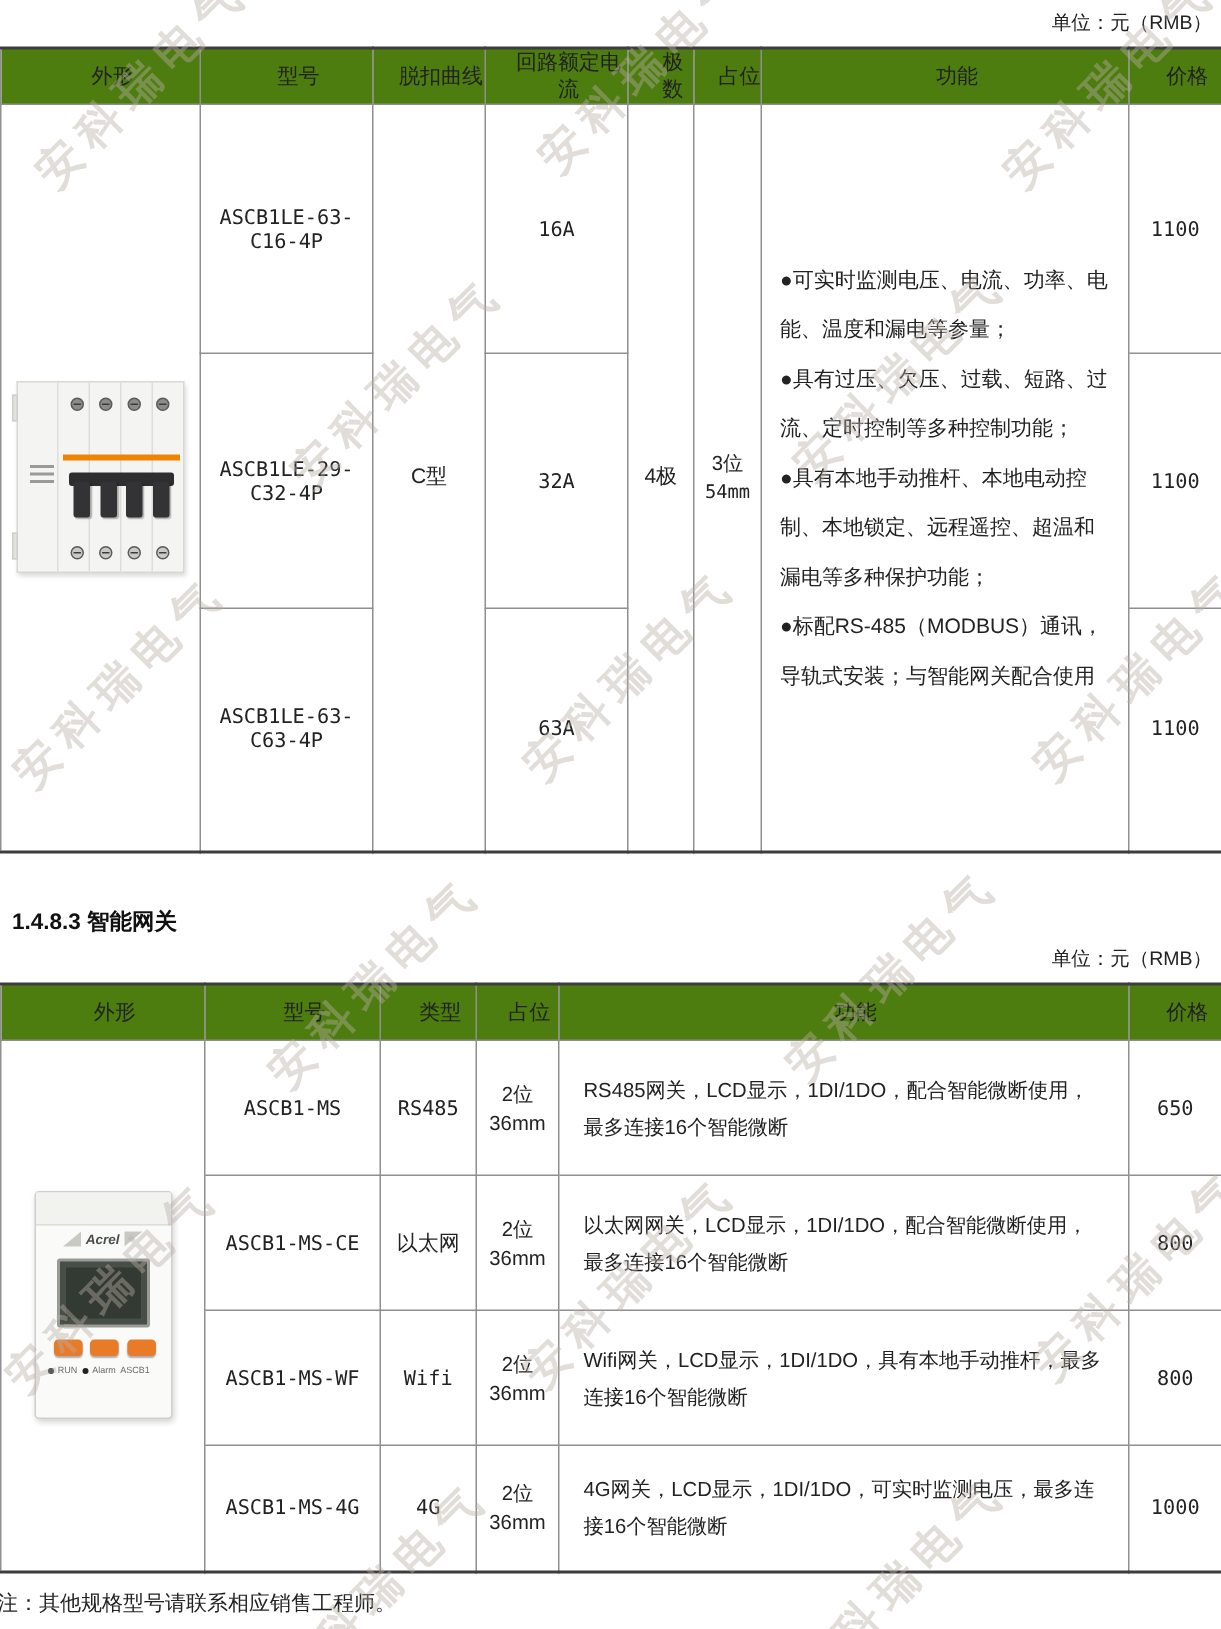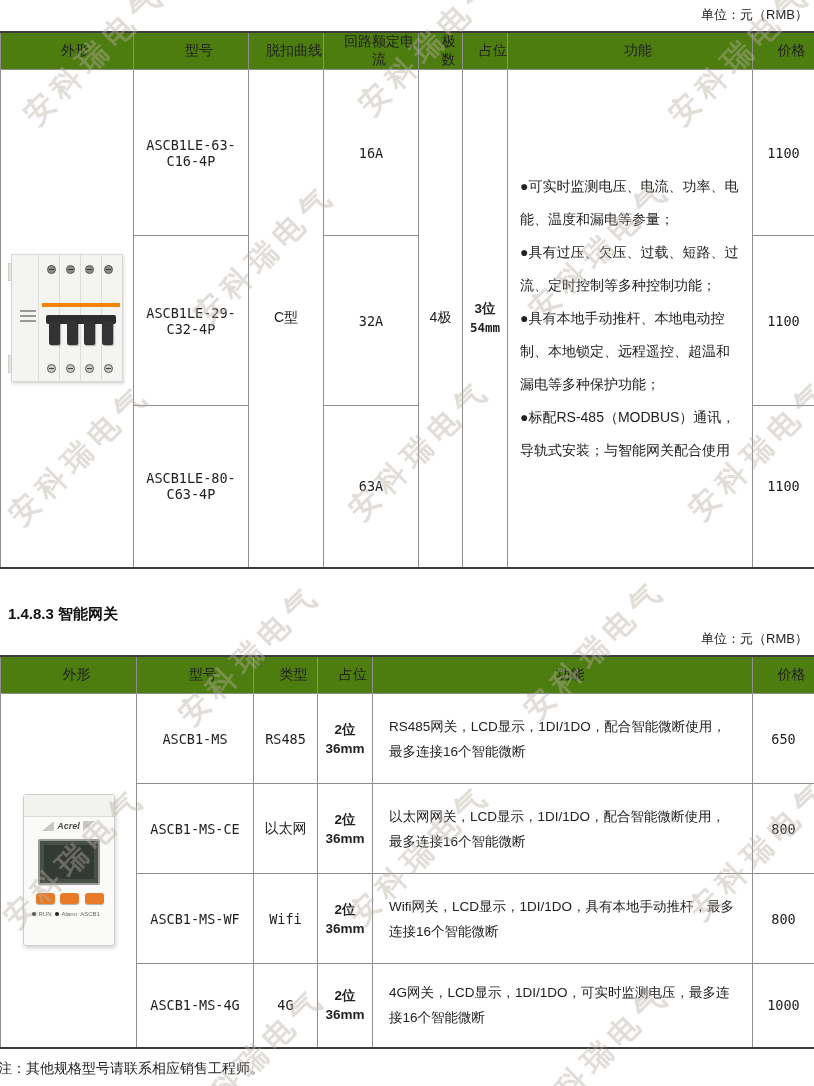--- a/index.html
+++ b/index.html
@@ -16,21 +16,21 @@
           border-top:2px solid #3d3d3d; border-bottom:2px solid #3d3d3d; }
   td, th { border:1px solid #8f8f8f; text-align:center; vertical-align:middle;
            font-weight:normal; font-size:14px; color:#222; }
   table { border-left:1px solid #8f8f8f; border-right:1px solid #8f8f8f; }
   thead th { background:#4d7c0f; height:34px; font-size:14px;padding-left:16px; }
   .t2 thead th { height:38px; }
   .mono { font-family:"DejaVu Sans Mono", monospace; font-size:13.5px; letter-spacing:0; }
   .features-cell { text-align:left; padding:0 12px; }
   .features-cell p { font-size:14px; line-height:33px; text-align:left; }
   .func-cell { text-align:left; padding:0 16px; font-size:13.5px; line-height:25px; }
-  .space-cell { font-size:13.5px; line-height:19px;font-weight:bold; }
+  .space-cell { font-size:13.5px; line-height:19px; }
   .section-title { font-size:15px; font-weight:bold; color:#111; margin:36px 0 0 8px; }
   .footnote { font-size:14px; color:#222; margin-top:11px; margin-left:-2px; }
 
   
   #wm-layer { position:absolute; left:0; top:0; width:814px; height:1086px;
               pointer-events:none; z-index:9; }
   .wm { position:absolute; transform:translate(-50%,-50%) rotate(-45deg);
         font-size:30px; font-weight:bold; letter-spacing:7px; white-space:nowrap;
         color:rgba(183,174,165,0.42); }
 
@@ -158,21 +158,21 @@
         <p>●标配RS-485（MODBUS）通讯，导轨式安装；与智能网关配合使用</p>
       </td>
       <td class="mono">1100</td>
     </tr>
     <tr style="height:170px">
       <td class="mono">ASCB1LE-29-C32-4P</td>
       <td class="mono">32A</td>
       <td class="mono">1100</td>
     </tr>
     <tr style="height:162px">
-      <td class="mono">ASCB1LE-80-C63-4P</td>
+      <td class="mono">ASCB1LE-63-C63-4P</td>
       <td class="mono">63A</td>
       <td class="mono">1100</td>
     </tr>
   </tbody>
 </table>
 
 <div class="section-title">1.4.8.3 智能网关</div>
 <div class="unit-line">单位：元（RMB）</div>
 
 <table class="t2">

